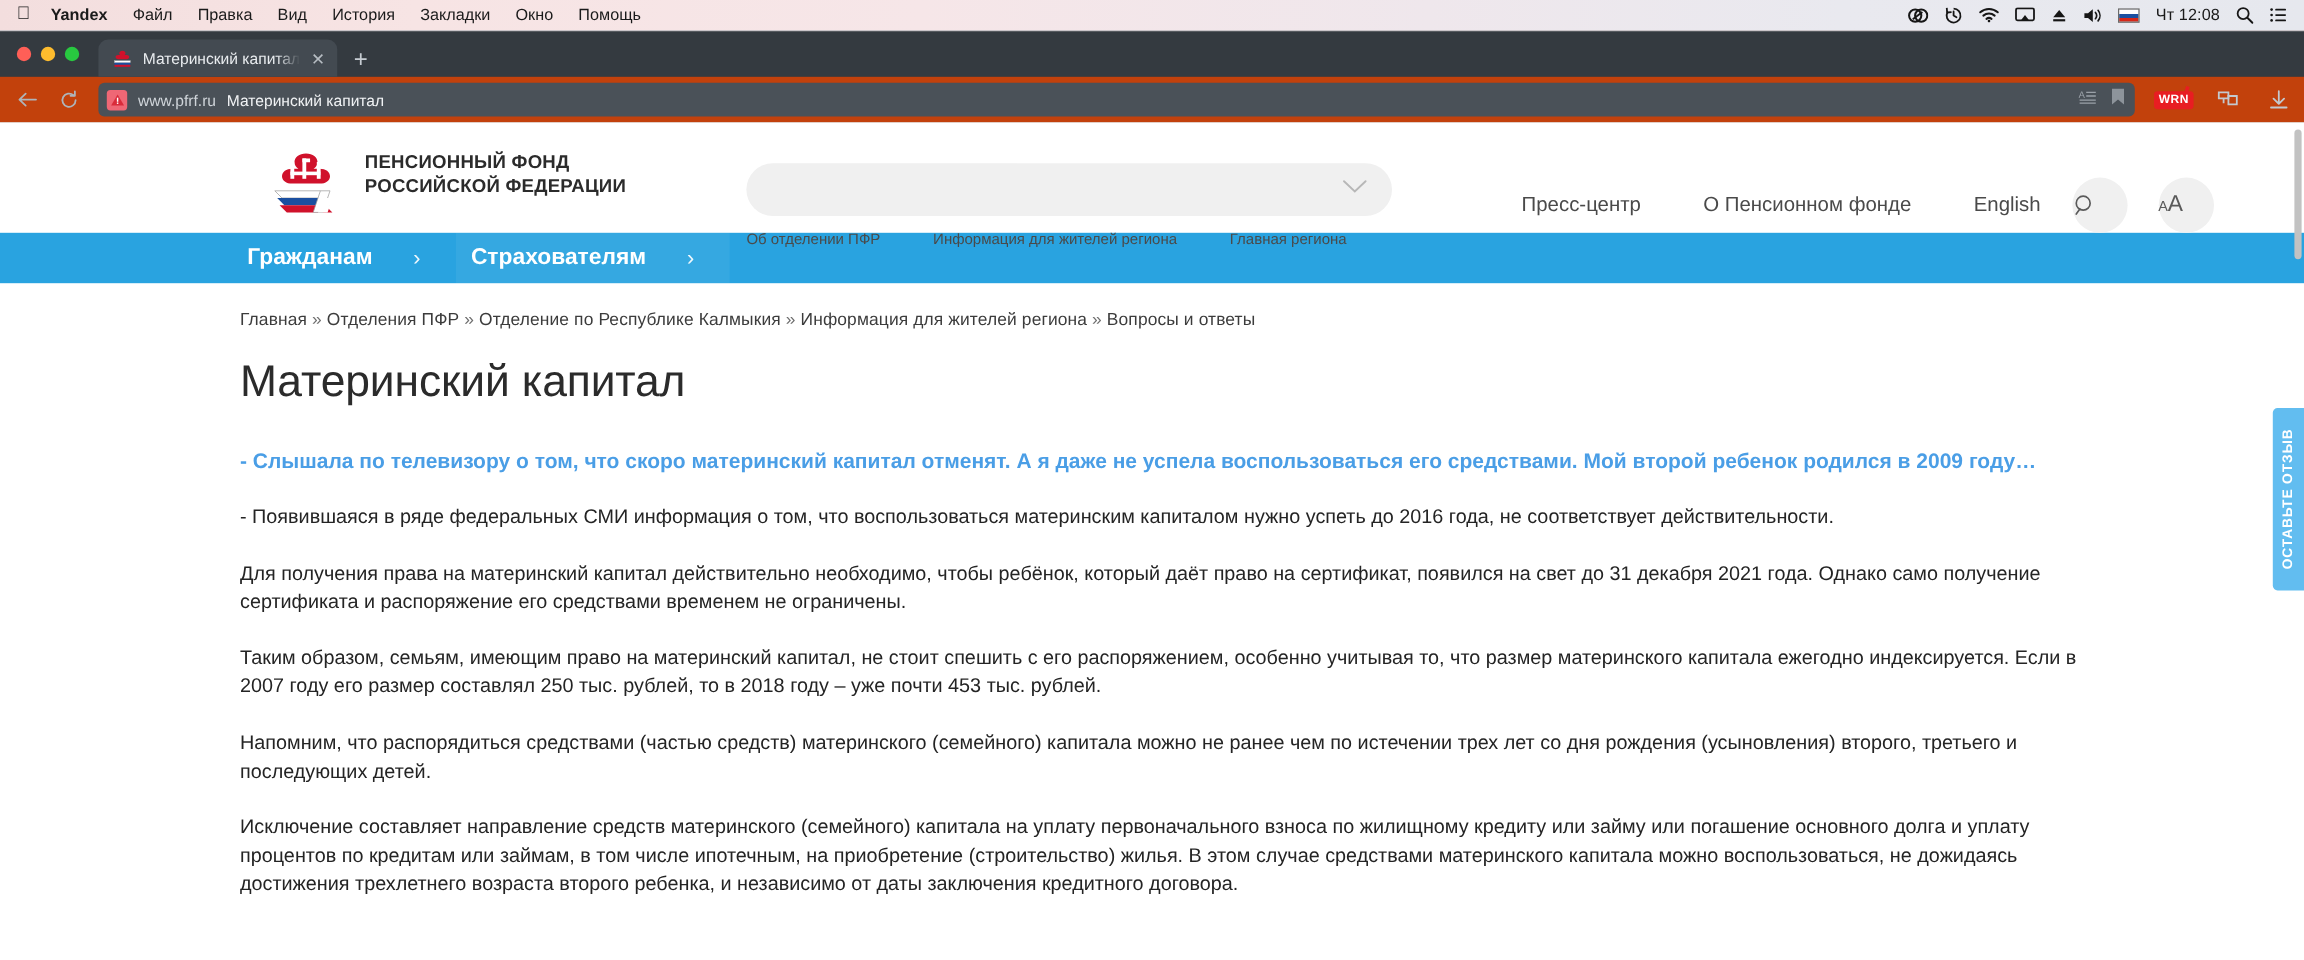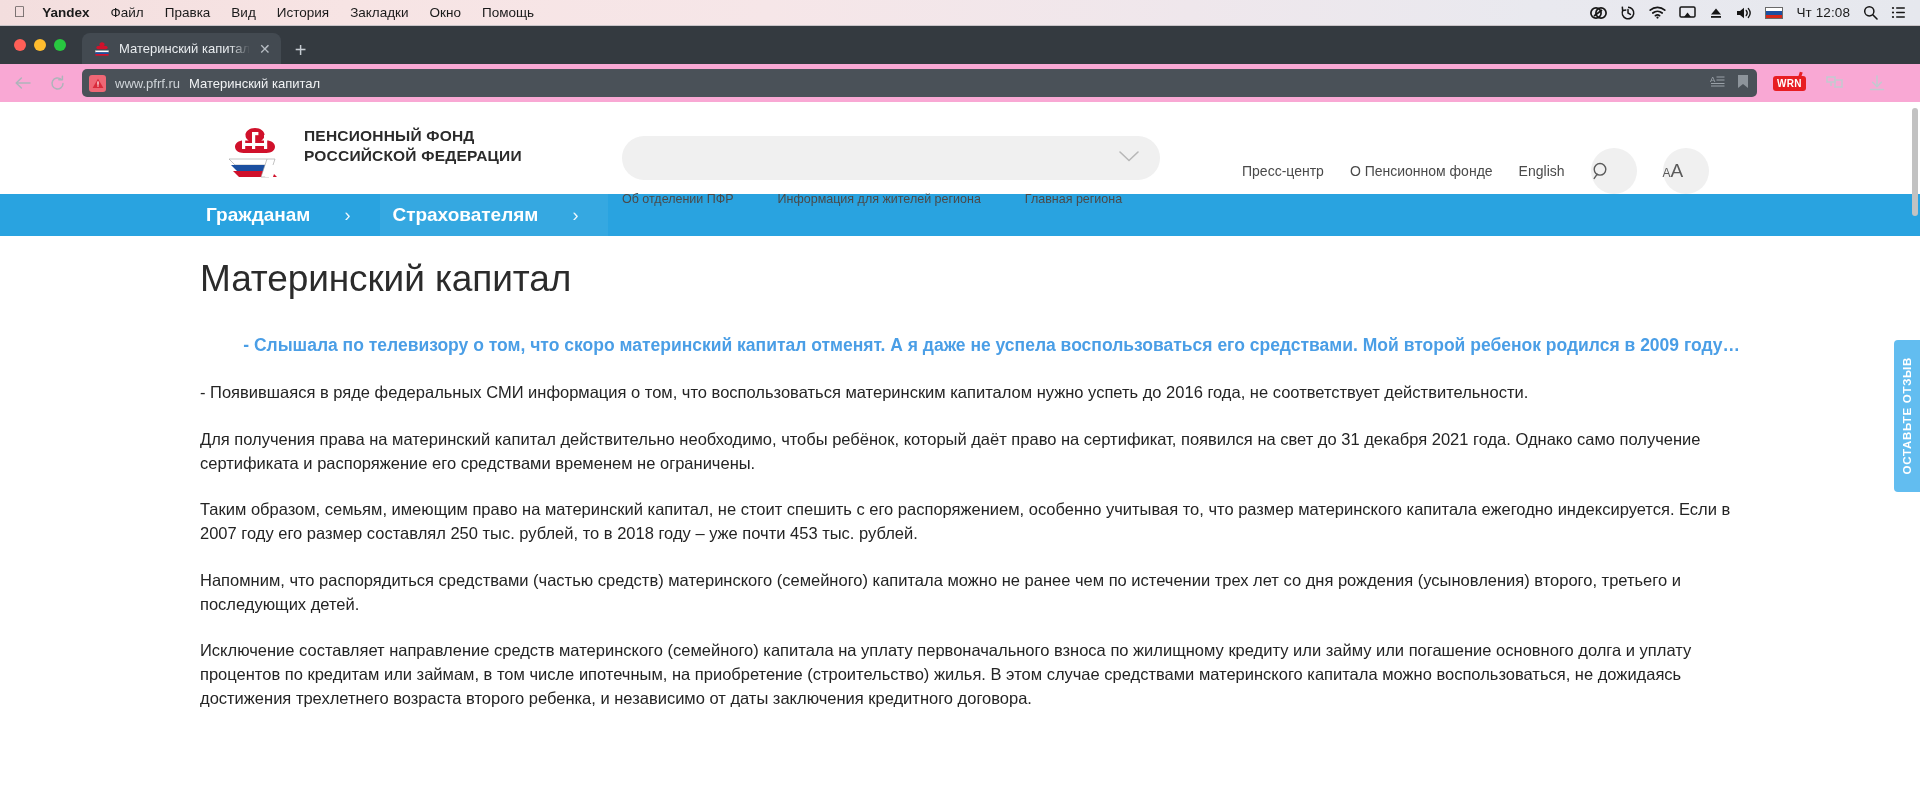--- a/index.html
+++ b/index.html
@@ -93,22 +93,22 @@
     max-width: 132px;
     mask-image: linear-gradient(to right, #000 85%, transparent 100%);
     -webkit-mask-image: linear-gradient(to right, #000 85%, transparent 100%);
   }
   .tab-close { color: #b7bdc3; font-size: 14px; margin-left: auto; line-height: 1; }
   .newtab { color: #c6ccd2; font-size: 20px; margin: 0 0 4px 14px; line-height: 1; }
 
   .omnibar {
     height: 38px;
     display: flex; align-items: center;
-    padding: 0 28px 0 8px;
-    background: #f9a8d4;
+    padding: 0 6px 0 8px;
+    background: #c2410c;
     gap: 4px;
   }
   .nav-btn {
     width: 30px; height: 30px;
     display: inline-flex; align-items: center; justify-content: center;
     color: #aeb4ba;
   }
   .urlbox {
     flex: 1;
     height: 28px;
@@ -184,21 +184,21 @@
     display: flex; align-items: center;
     padding: 0 20px;
     position: absolute; left: 0; top: 16px;
   }
   .searchbar .chev { margin-left: auto; color: #b4b4b4; }
   .toplinks {
     position: absolute; left: 620px; top: 28px;
     display: flex; align-items: center; gap: 26px;
     white-space: nowrap;
   }
-  .toplinks a { color: #4a4a4a; font-size: 14px; text-decoration: none; }
+  .toplinks a { color: #4a4a4a; font-size: 17px; text-decoration: none; margin-left: 26px; }
   .round-btn {
     width: 46px; height: 46px; border-radius: 50%;
     background: #f0f0f0;
     display: inline-flex; align-items: center; justify-content: flex-start;
     color: #5a5a5a;
   }
   .aa { font-size: 12px; color: #5a5a5a; }
   .aa b { font-size: 19px; font-weight: normal; }
 
   .subnav {
@@ -242,21 +242,20 @@
     color: #2b2b2b;
     letter-spacing: -.1px;
   }
   .q-heading {
     margin-top: 33px;
     color: #4a9ee6;
     font-size: 17.5px;
     font-weight: bold;
     line-height: 1.44;
     max-width: 1585px;
-    text-align: right;
   }
   p.body-p {
     margin-top: 23px;
     font-size: 16.5px;
     color: #242424;
     line-height: 1.44;
     max-width: 1580px;
   }
 
   
@@ -521,20 +520,31 @@
       <span>Гражданам</span>
       <span class="chev">›</span>
     </div>
     <div class="seg alt">
       <span>Страхователям</span>
       <span class="chev">›</span>
     </div>
   </div>
 
   <div class="content">
+    <div class="crumbs">
+      <a href="#">Главная</a>
+      <span class="sep">»</span>
+      <a href="#">Отделения ПФР</a>
+      <span class="sep">»</span>
+      <a href="#">Отделение по Республике Калмыкия</a>
+      <span class="sep">»</span>
+      <a href="#">Информация для жителей региона</a>
+      <span class="sep">»</span>
+      <a href="#">Вопросы и ответы</a>
+    </div>
 
     <h1 class="page-title">Материнский капитал</h1>
 
     <div class="q-heading">- Слышала по телевизору о том, что скоро материнский капитал отменят. А я даже не успела воспользоваться его средствами. Мой второй ребенок родился в 2009 году…</div>
 
     <p class="body-p">- Появившаяся в ряде федеральных СМИ информация о том, что воспользоваться материнским капиталом нужно успеть до 2016 года, не соответствует действительности.</p>
     <p class="body-p">Для получения права на материнский капитал действительно необходимо, чтобы ребёнок, который даёт право на сертификат, появился на свет до 31 декабря 2021 года. Однако само получение сертификата и распоряжение его средствами временем не ограничены.</p>
     <p class="body-p">Таким образом, семьям, имеющим право на материнский капитал, не стоит спешить с его распоряжением, особенно учитывая то, что размер материнского капитала ежегодно индексируется. Если в 2007 году его размер составлял 250 тыс. рублей, то в 2018 году – уже почти 453 тыс. рублей.</p>
     <p class="body-p">Напомним, что распорядиться средствами (частью средств) материнского (семейного) капитала можно не ранее чем по истечении трех лет со дня рождения (усыновления) второго, третьего и последующих детей.</p>
     <p class="body-p">Исключение составляет направление средств материнского (семейного) капитала на уплату первоначального взноса по жилищному кредиту или займу или погашение основного долга и уплату процентов по кредитам или займам, в том числе ипотечным, на приобретение (строительство) жилья. В этом случае средствами материнского капитала можно воспользоваться, не дожидаясь достижения трехлетнего возраста второго ребенка, и независимо от даты заключения кредитного договора.</p>

